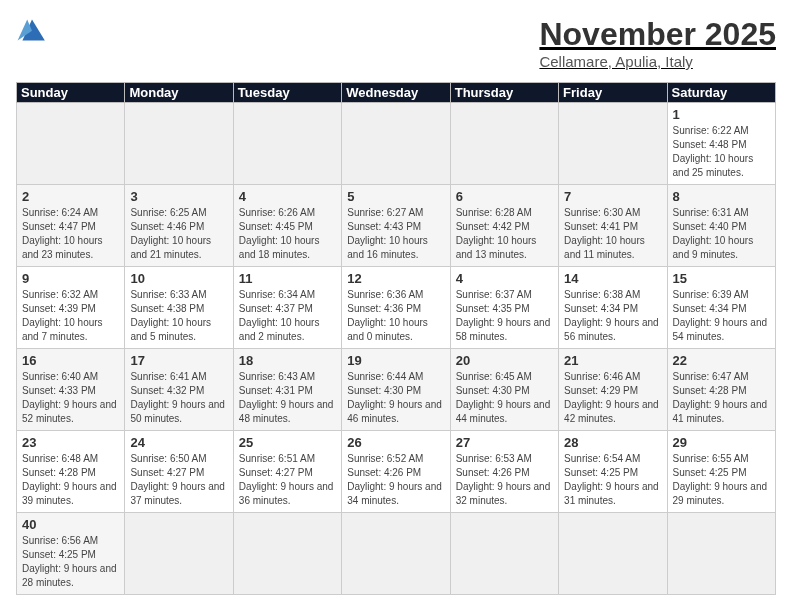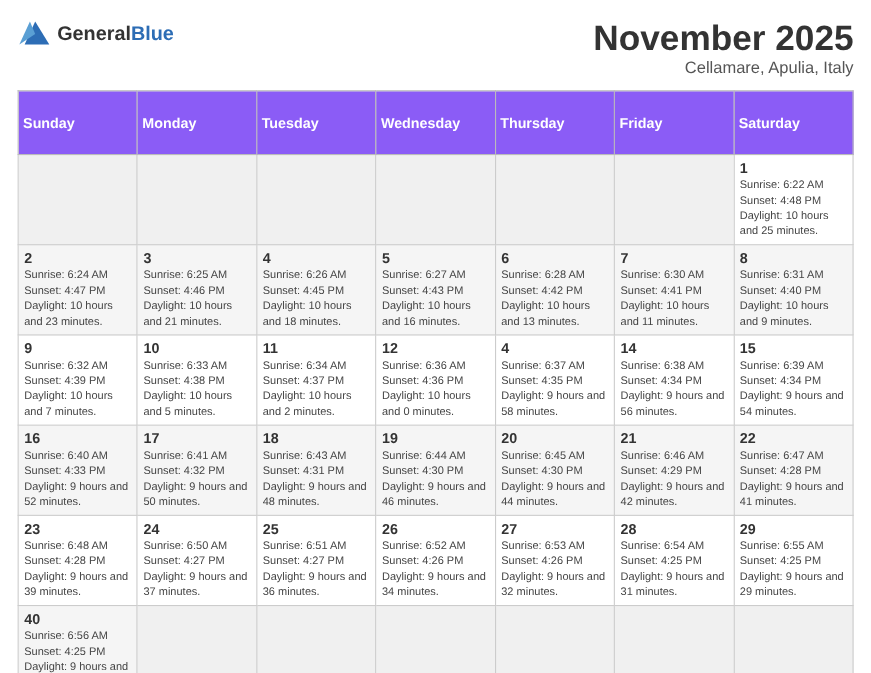--- a/index.html
+++ b/index.html
@@ -28,42 +28,42 @@
     }
     .logo-text span {
       font-weight: bold;
     }
     .logo-blue-shape {
       width: 32px;
       height: 28px;
       position: relative;
     }
     .title-area {
-      text-align: right;
+      text-decoration: underline;
     }
     .month-title {
       font-size: 32px;
       font-weight: bold;
       color: #333;
     }
     .location-subtitle {
       font-size: 15px;
       color: #555;
     }
     .calendar-table {
       width: 100%;
       border-collapse: collapse;
       table-layout: fixed;
     }
     .calendar-table th {
-      background-color: #8b5cf6;
+      background-color: #0f172a;
       color: #fff;
       font-size: 13px;
       font-weight: bold;
-      padding: 21px 4px;
+      padding: 2px 4px;
       text-align: left;
       border: 1px solid #bbb;
     }
     .calendar-table td {
       vertical-align: top;
       padding: 4px 5px;
       border: 1px solid #ccc;
       font-size: 10.5px;
       color: #333;
       height: 80px;
@@ -91,23 +91,20 @@
 </head>
 <body>
 
 <div>
   <div class="header-section">
     <div class="logo-area">
       <svg class="logo-blue-shape" viewBox="0 0 40 34" width="40" height="34">
         <polygon points="8,30 20,4 36,30" fill="#2d6db5"></polygon>
         <polygon points="2,30 14,4 20,18" fill="#5a9fd4"></polygon>
       </svg>
-      <div class="logo-text">
-        <span>General</span><span style="color:#2d6db5;">Blue</span>
-      </div>
     </div>
     <div class="title-area">
       <div class="month-title">November 2025</div>
       <div class="location-subtitle">Cellamare, Apulia, Italy</div>
     </div>
   </div>
 
   <table class="calendar-table">
     <thead>
       <tr id="weekday-header-row">

